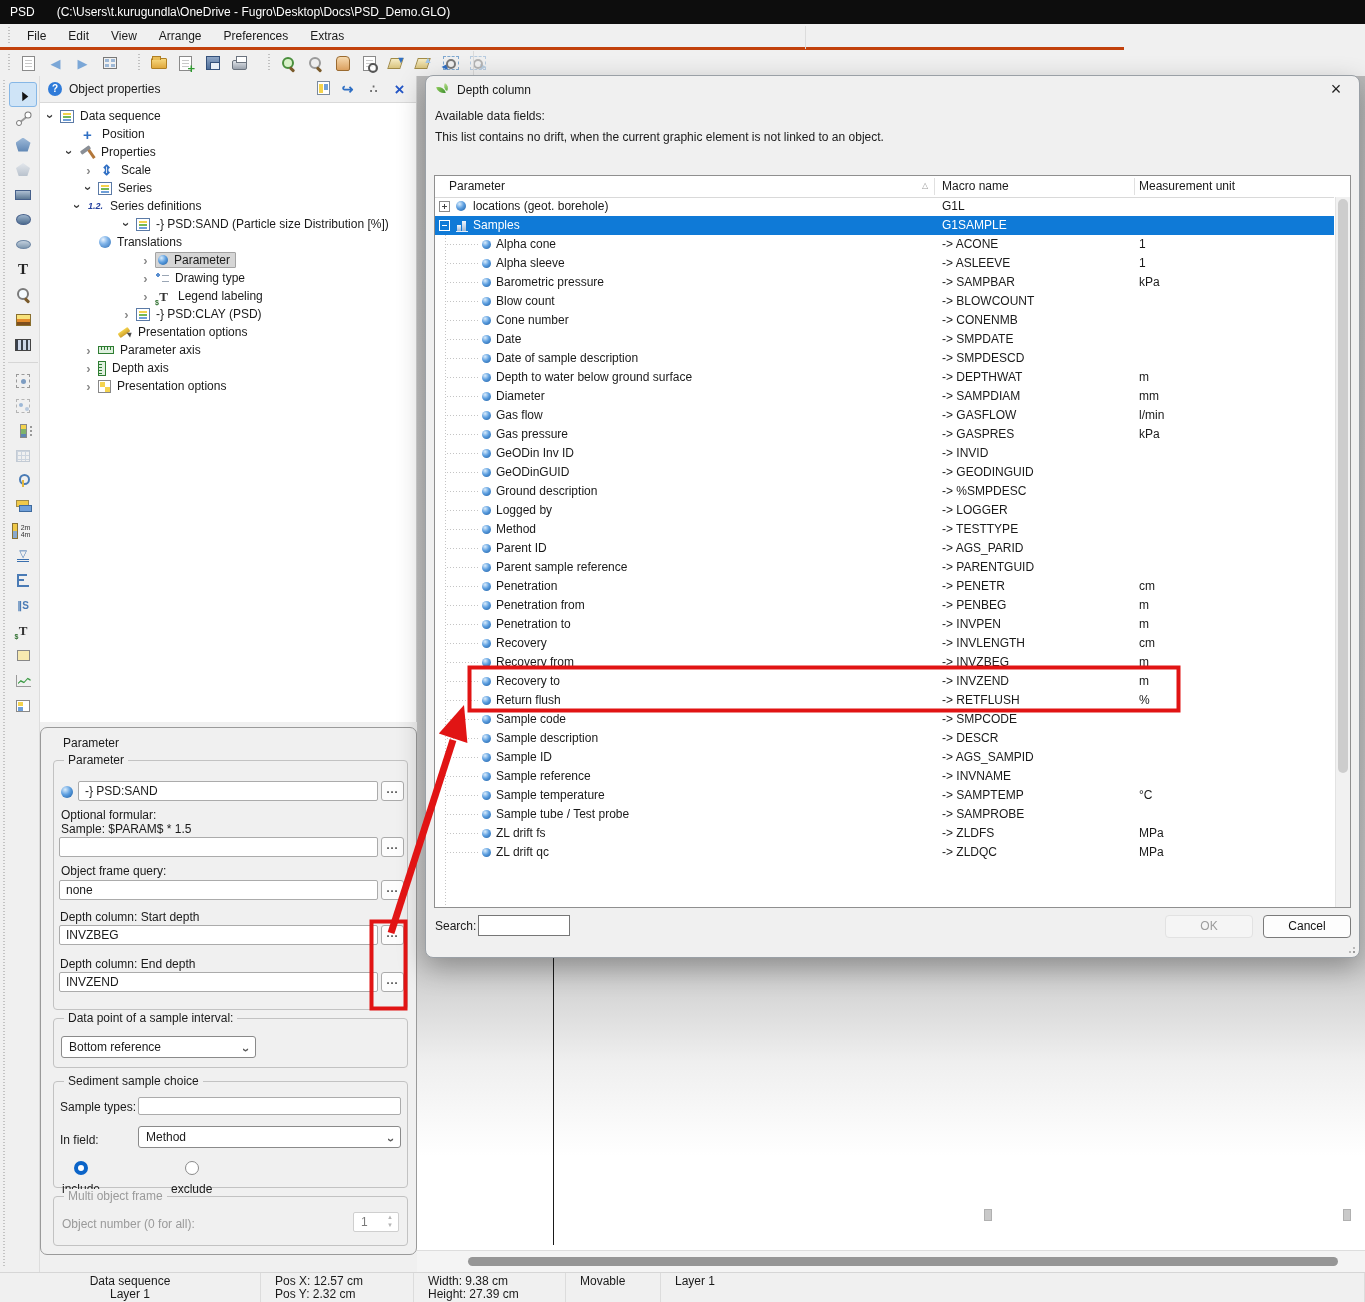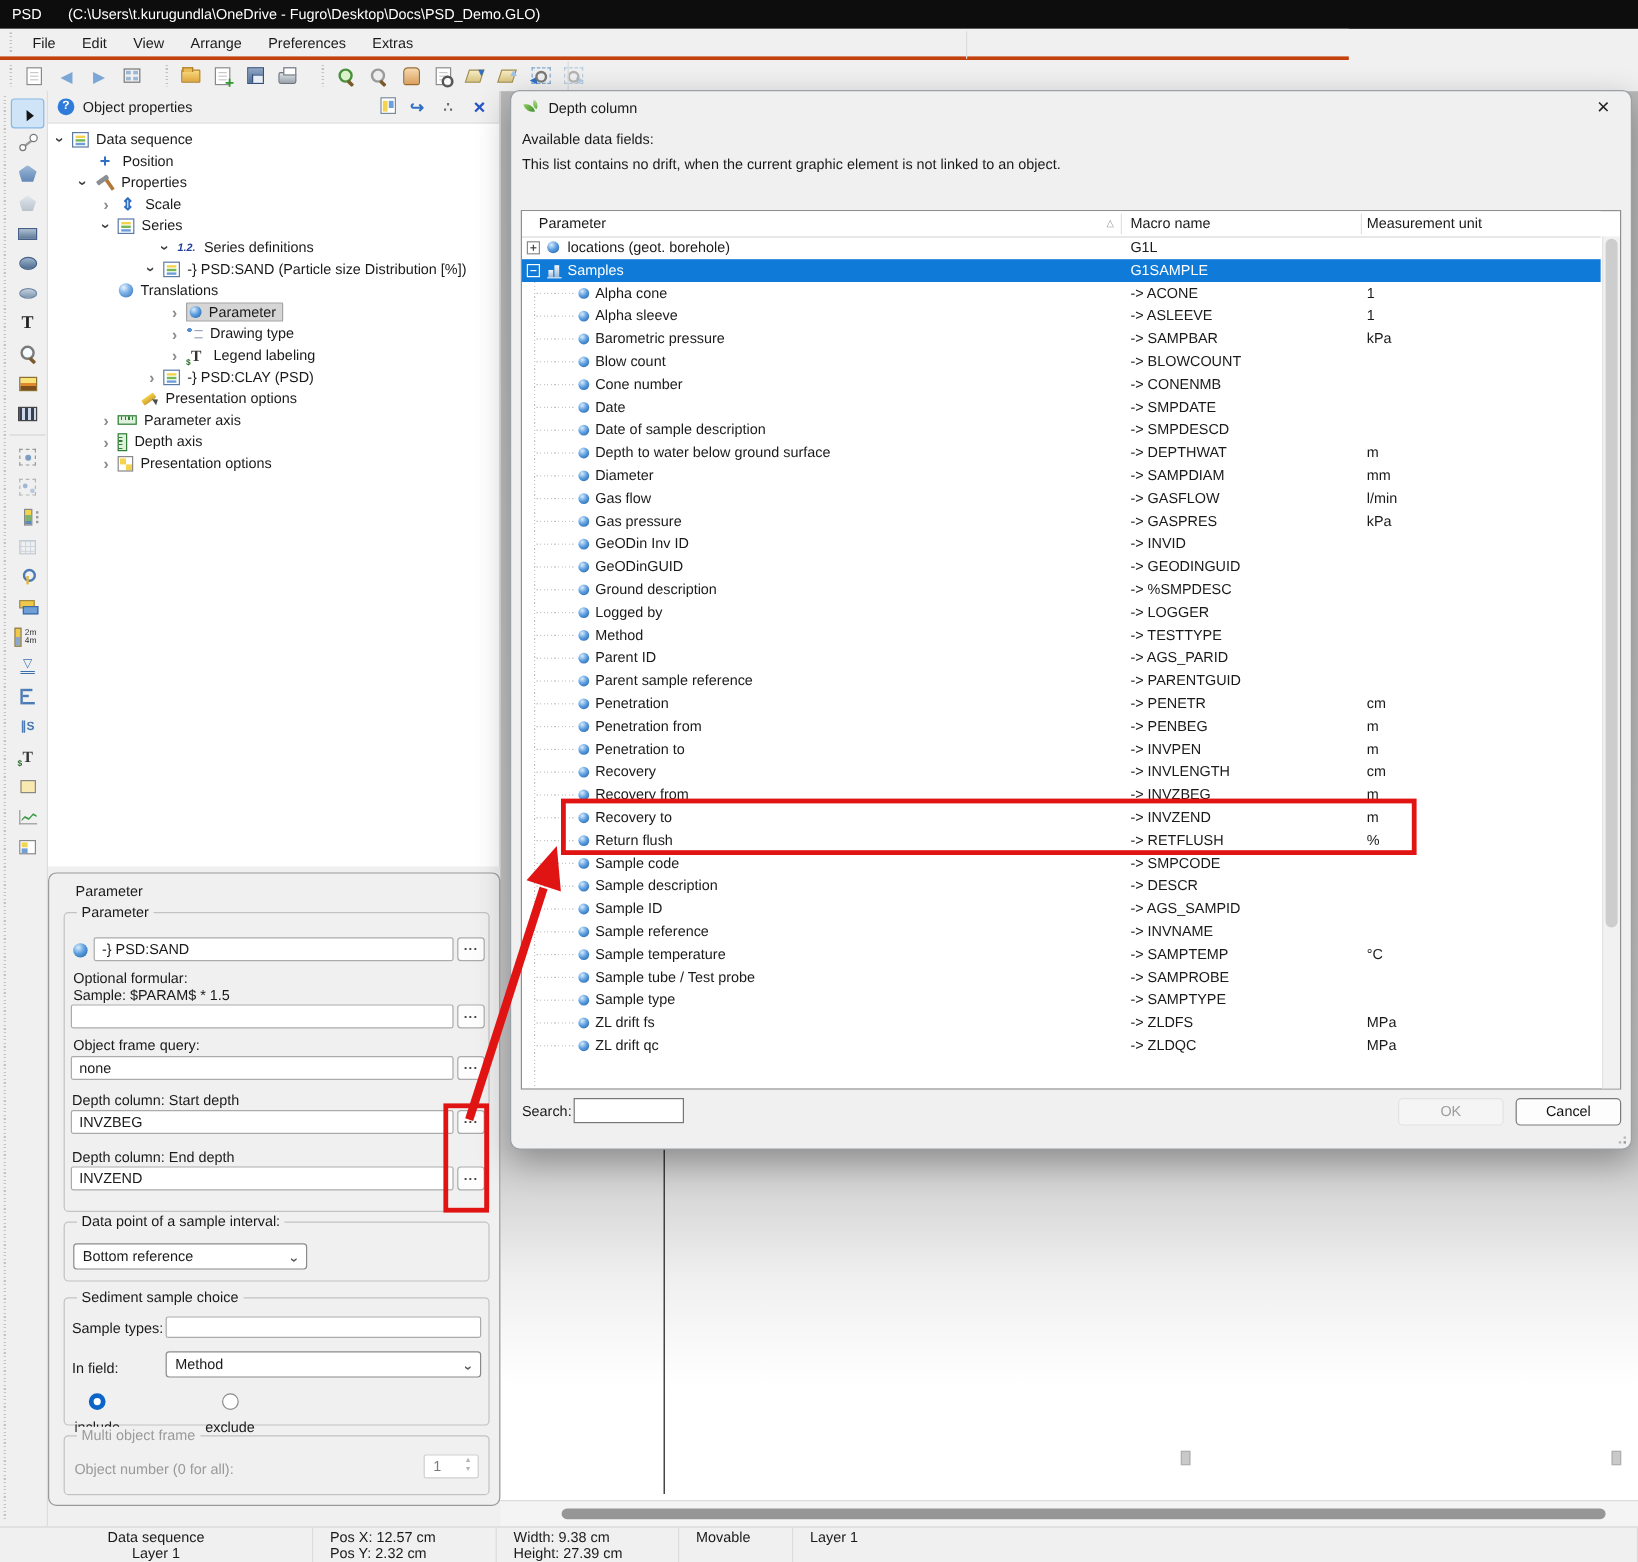--- a/index.html
+++ b/index.html
@@ -444,21 +444,21 @@
       <div class="tree-row" style="padding-left: 42px;">
         <span class="chev">›</span>
         <span class="icon i-scale">⇕</span>
         <span class="tlabel">Scale</span>
       </div>
       <div class="tree-row" style="padding-left: 42px;">
         <span class="chev open">›</span>
         <span class="icon i-series i-form"></span>
         <span class="tlabel">Series</span>
       </div>
-      <div class="tree-row" style="padding-left: 61px; margin-left: 30px;">
+      <div class="tree-row" style="padding-left: 31px;">
         <span class="chev open">›</span>
         <span class="icon i-numbered-list">1.2.</span>
         <span class="tlabel">Series definitions</span>
       </div>
       <div class="tree-row" style="padding-left: 80px;">
         <span class="chev open">›</span>
         <span class="icon i-form"></span>
         <span class="tlabel">-} PSD:SAND (Particle size Distribution [%])</span>
       </div>
       <div class="tree-row" style="padding-left: 43px;">
@@ -787,26 +787,20 @@
           <span class="c-unit">°C</span>
         </div>
         <div class="trow item">
           <span class="icon i-sphere"></span>
           <span class="c-param">Sample tube / Test probe</span>
           <span class="c-macro">-&gt; SAMPROBE</span>
           <span class="c-unit"></span>
         </div>
         <div class="trow item">
           <span class="icon i-sphere"></span>
-          <span class="c-param">Sample type</span>
-          <span class="c-macro">-&gt; SAMPTYPE</span>
-          <span class="c-unit"></span>
-        </div>
-        <div class="trow item">
-          <span class="icon i-sphere"></span>
           <span class="c-param">ZL drift fs</span>
           <span class="c-macro">-&gt; ZLDFS</span>
           <span class="c-unit">MPa</span>
         </div>
         <div class="trow item">
           <span class="icon i-sphere"></span>
           <span class="c-param">ZL drift qc</span>
           <span class="c-macro">-&gt; ZLDQC</span>
           <span class="c-unit">MPa</span>
         </div>

